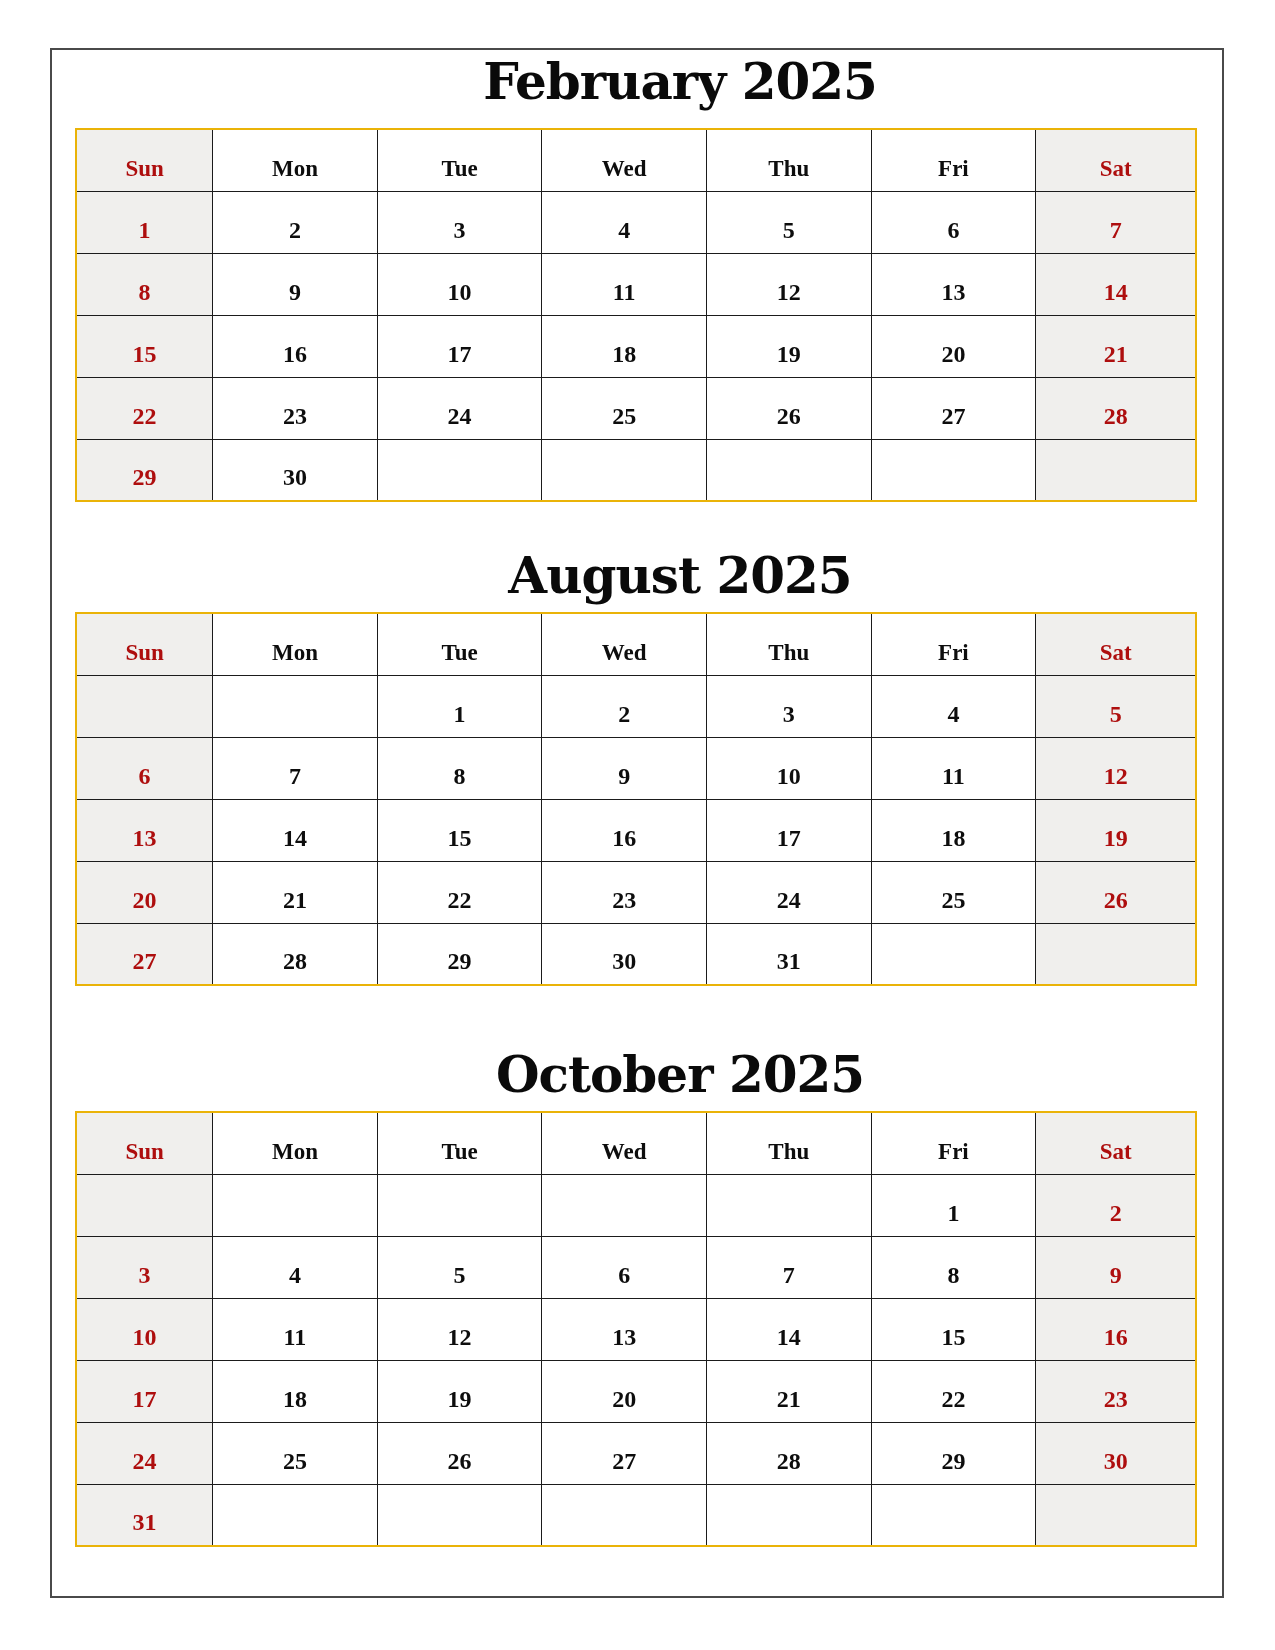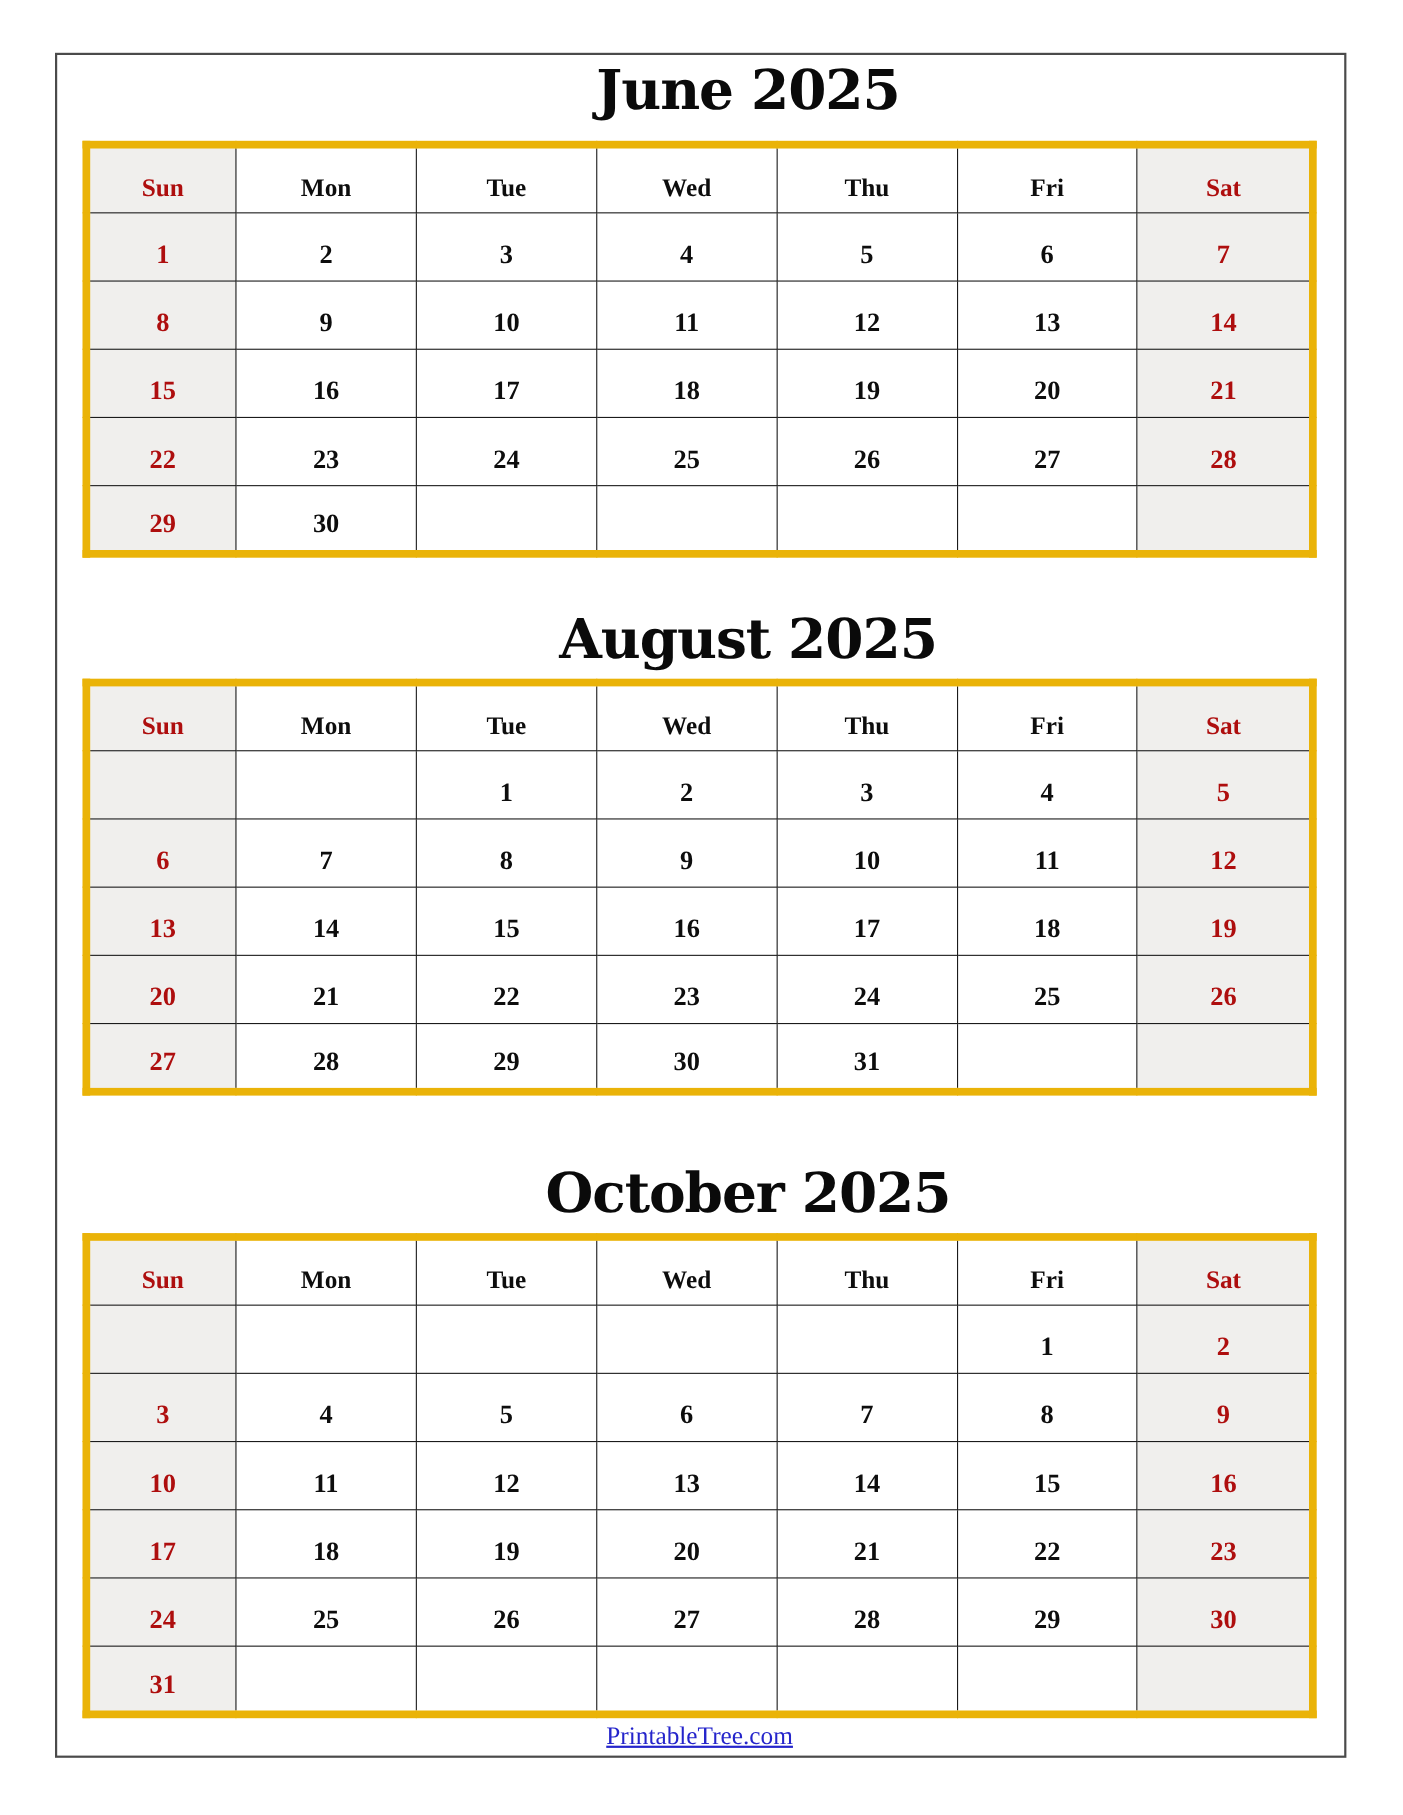--- a/index.html
+++ b/index.html
@@ -25,21 +25,21 @@
     transform:translateX(44px);
     margin:0 0 10px 0;
   }
   .month-june  .month-title{margin-top:6px;  margin-bottom:20px;}
   .month-july  .month-title{margin-top:48px;}
   .month-august .month-title{margin-top:63px;}
   table.cal{
     width:100%;
     border-collapse:collapse;
     table-layout:fixed;
-    border:7px solid #eab308;
+    border:2px solid #eab308;
   }
   table.cal th, table.cal td{
     border:1.8px solid #1b1b1b;
     height:62px;
     box-sizing:border-box;
     text-align:center;
     vertical-align:bottom;
     padding:0 0 9px 0;
     background:#ffffff;
     color:#0d0d0d;
@@ -61,21 +61,21 @@
     cursor:pointer;
   }
 </style>
 </head>
 <body>
 
 <div class="frame">
   <div class="frame-inner">
     <div id="months">
   <section class="month month-june">
-    <h2 class="month-title">June 2025</h2>
+    <h2 class="month-title">February 2025</h2>
     <table class="cal">
       <colgroup>
         <col style="width:12.2%">
               <col style="width:14.7%">
               <col style="width:14.7%">
         <col style="width:14.7%">
               <col style="width:14.7%">
               <col style="width:14.7%">
         <col style="width:14.3%">
       </colgroup>
@@ -288,17 +288,14 @@
                 <td></td>
                 <td></td>
                 <td></td>
                 <td></td>
                 <td class="we"></td>
               </tr>
             </tbody>
     </table>
   </section>
 </div>
-    <div class="footer">
-      <a class="site-link" href="#">PrintableTree.com</a>
-    </div>
   </div>
 </div>
 
 </body></html>

